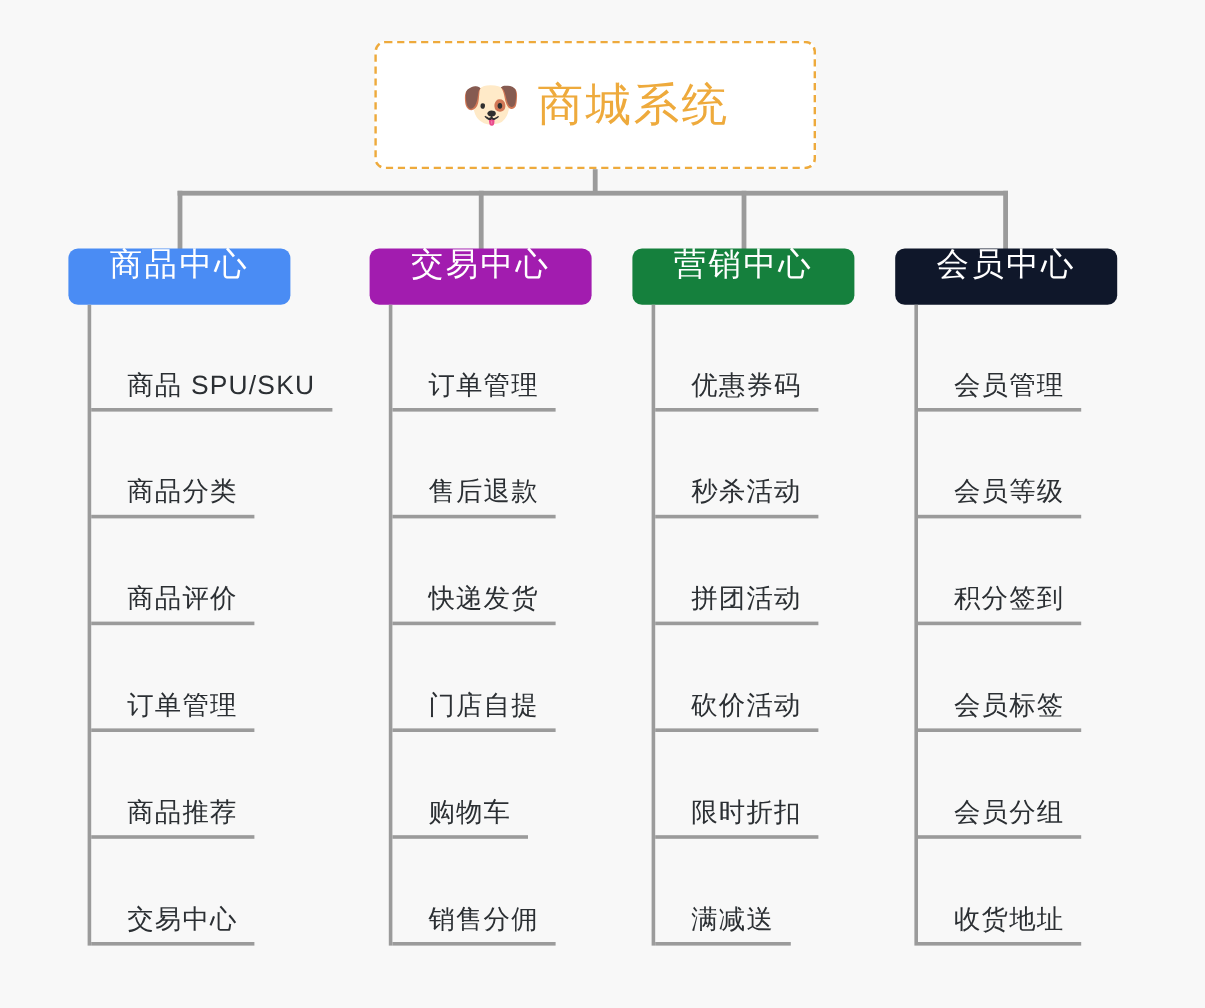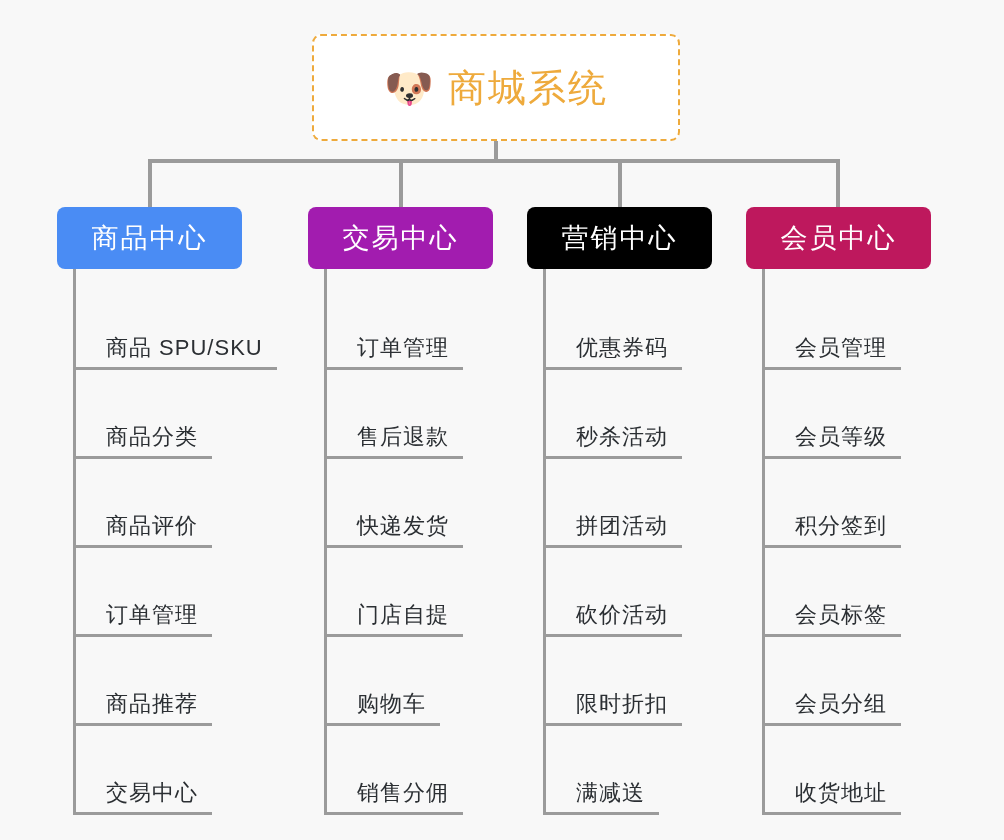--- a/index.html
+++ b/index.html
@@ -56,40 +56,39 @@
   .conn-v { width: 4px; }
   .conn-h { height: 4px; }
 
   
   .column {
     position: absolute;
     top: 207px;
   }
   .cat-box {
     position: relative;
-    height: 62px;
+    height: 47px;
     border-radius: 8px;
     display: flex;
-    align-items: center;
     justify-content: center;
     box-sizing: border-box;
   }
   .cat-label {
     font-size: 27px;
     color: #ffffff;
     letter-spacing: 2px;
     line-height: 1;
     white-space: nowrap;
   }
 
   .branch {
     position: relative;
     margin-left: 16px;
     border-left: 3px solid #9b9b9b;
-    padding-top: 12px;
+    padding-top: 0;
   }
   .leaf {
     position: relative;
     height: 89px;
     box-sizing: border-box;
     display: flex;
     align-items: flex-end;
   }
   .leaf-inner {
     display: inline-block;
@@ -169,21 +168,21 @@
       <div class="leaf">
           <span class="leaf-inner"><span class="leaf-label">购物车</span></span>
         </div>
       <div class="leaf">
           <span class="leaf-inner"><span class="leaf-label">销售分佣</span></span>
         </div>
     </div>
   </div>
 
   <div class="column" style="left:527px; width:185px;">
-    <div class="cat-box" style="width:185px; background:#000000;">
+    <div class="cat-box" style="width:185px; background:#15803d;">
       <span class="cat-label">营销中心</span>
     </div>
     <div class="branch">
       <div class="leaf">
           <span class="leaf-inner"><span class="leaf-label">优惠券码</span></span>
         </div>
       <div class="leaf">
           <span class="leaf-inner"><span class="leaf-label">秒杀活动</span></span>
         </div>
       <div class="leaf">
@@ -195,21 +194,21 @@
       <div class="leaf">
           <span class="leaf-inner"><span class="leaf-label">限时折扣</span></span>
         </div>
       <div class="leaf">
           <span class="leaf-inner"><span class="leaf-label">满减送</span></span>
         </div>
     </div>
   </div>
 
   <div class="column" style="left:746px; width:185px;">
-    <div class="cat-box" style="width:185px; background:#be185d;">
+    <div class="cat-box" style="width:185px; background:#0f172a;">
       <span class="cat-label">会员中心</span>
     </div>
     <div class="branch">
       <div class="leaf">
           <span class="leaf-inner"><span class="leaf-label">会员管理</span></span>
         </div>
       <div class="leaf">
           <span class="leaf-inner"><span class="leaf-label">会员等级</span></span>
         </div>
       <div class="leaf">

